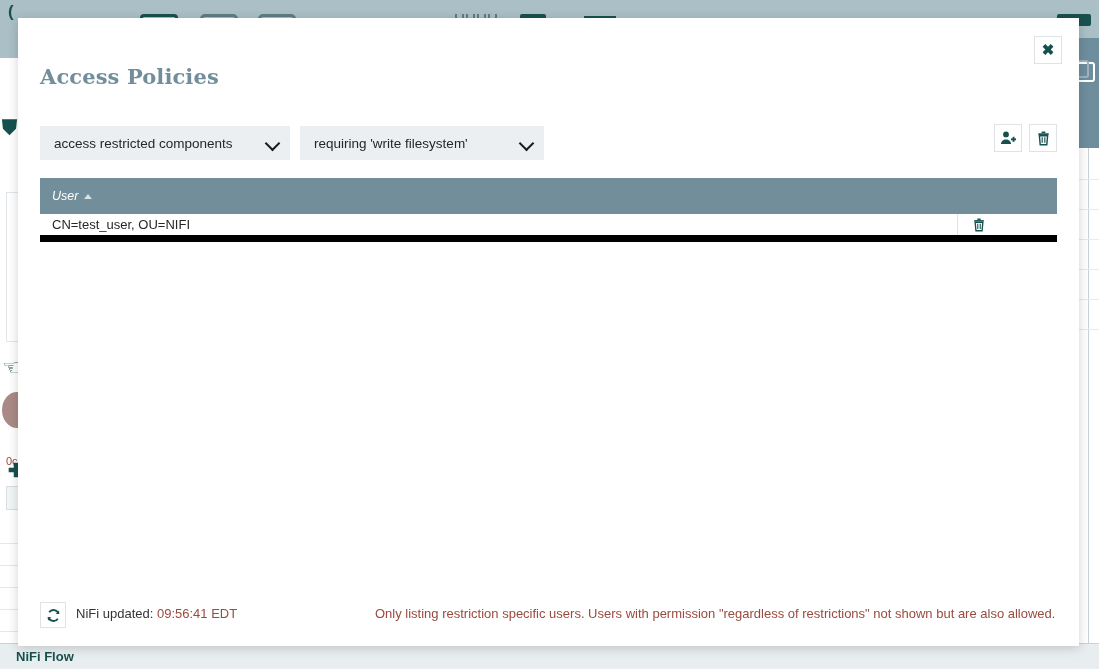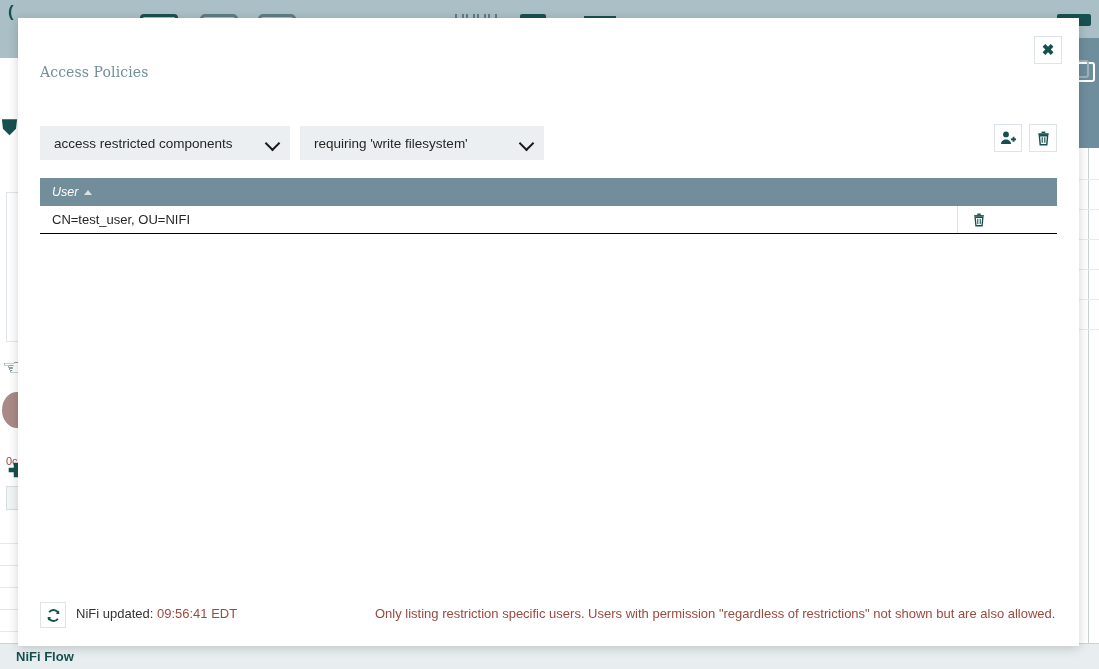--- a/index.html
+++ b/index.html
@@ -88,21 +88,21 @@
     background: #ffffff;
     box-shadow: 0 2px 10px rgba(0,0,0,0.18);
   }
 
   #dialog-header {
     position: relative; height: 78px;
   }
   #dialog-title {
     position: absolute; left: 22px; top: 46px;
     font-family: "DejaVu Serif", "Liberation Serif", serif;
-    font-size: 14px; font-weight: normal; color: #728e9b;
+    font-size: 21px; font-weight: bold; color: #728e9b;
     letter-spacing: 0.1px;
   }
   #dialog-close-button {
     position: absolute; right: 17px; top: 18px;
     width: 28px; height: 28px;
     border: 1px solid #dde3e6; background: #ffffff;
     color: #14504e; font-size: 15px; font-weight: bold;
     line-height: 26px; text-align: center;
     cursor: pointer;
   }
@@ -138,36 +138,36 @@
     border: 1px solid #dde3e6; background: #ffffff;
     color: #14504e;
     display: flex; align-items: center; justify-content: center;
     cursor: pointer;
   }
 
   #policy-table {
     position: absolute; left: 22px; right: 22px; top: 160px;
   }
   #policy-table-header {
-    height: 28px; background: #728e9b;
+    height: 36px; background: #728e9b;
     display: flex; align-items: center;
     padding-left: 12px;
   }
   #policy-table-header .col-user {
     font-size: 12.5px; font-style: italic; color: #ffffff;
     display: flex; align-items: center; gap: 6px;
   }
   .sort-asc-icon {
     width: 0; height: 0;
     border-left: 4.5px solid transparent; border-right: 4.5px solid transparent;
     border-bottom: 5px solid #d8e2e6;
   }
   .policy-row {
     height: 28px; display: flex; align-items: center;
-    border-bottom: 1px solid #000000;
+    border-bottom: 7px solid #000000;
     background: #ffffff;
   }
   .policy-row .cell-user {
     flex: 1; padding-left: 12px; font-size: 13px; color: #262626;
   }
   .policy-row .cell-action {
     width: 100px; height: 100%;
     border-left: 1px solid #dde4e8;
     display: flex; align-items: center; padding-left: 14px;
   }

